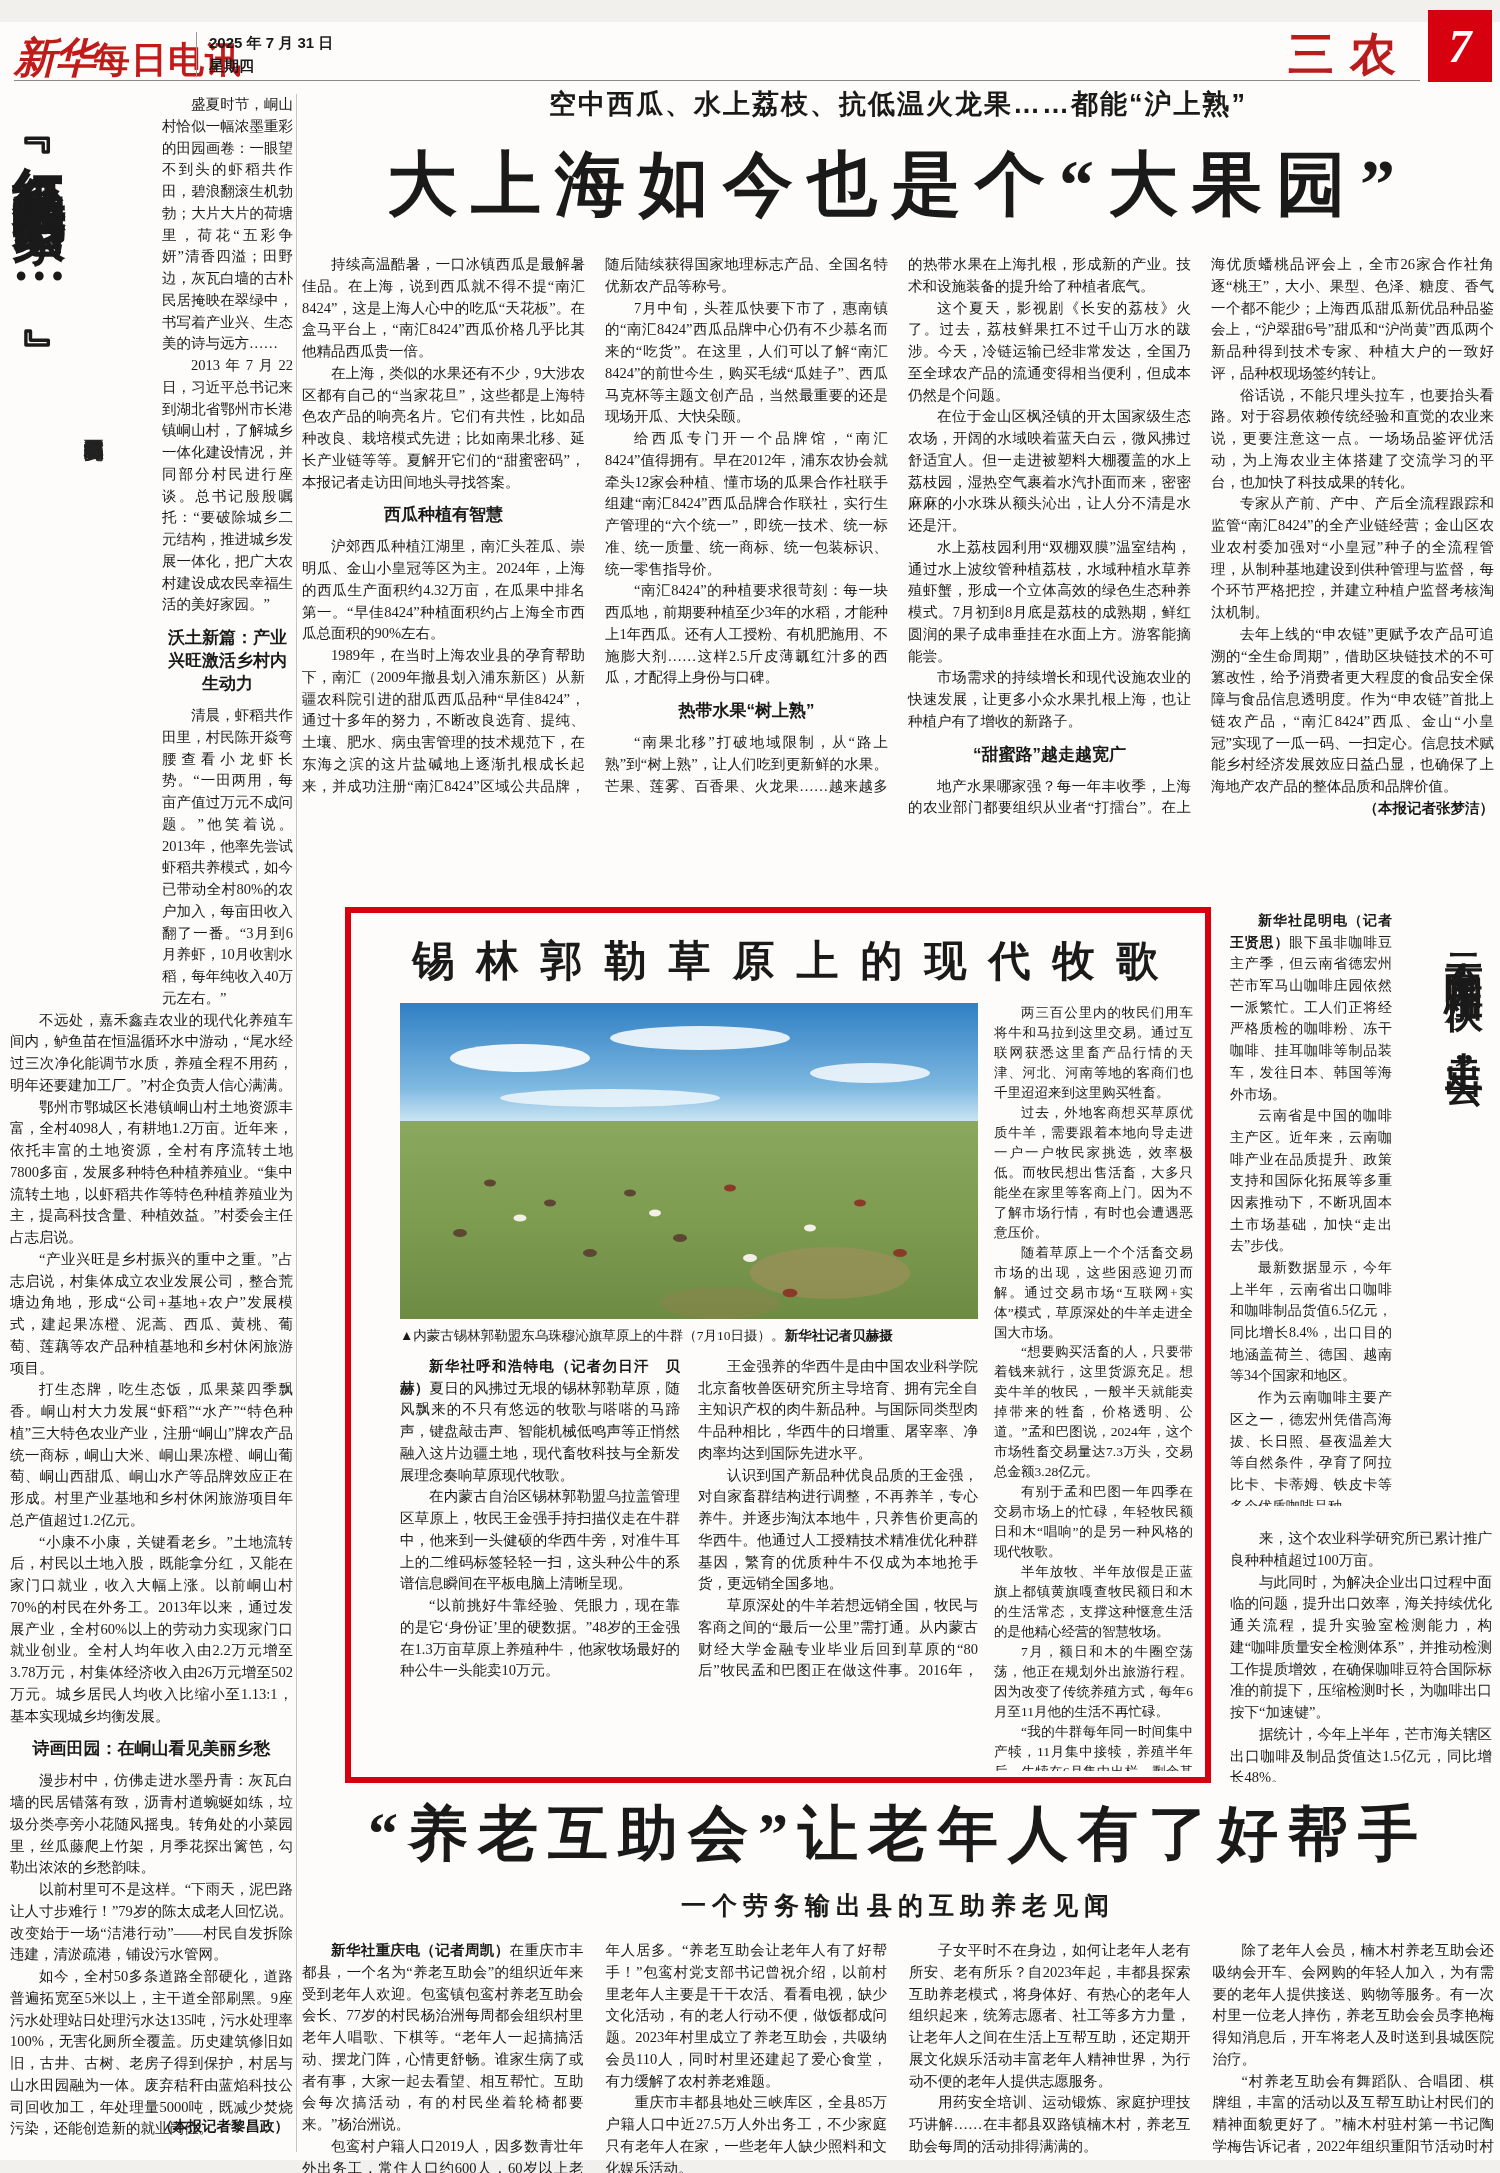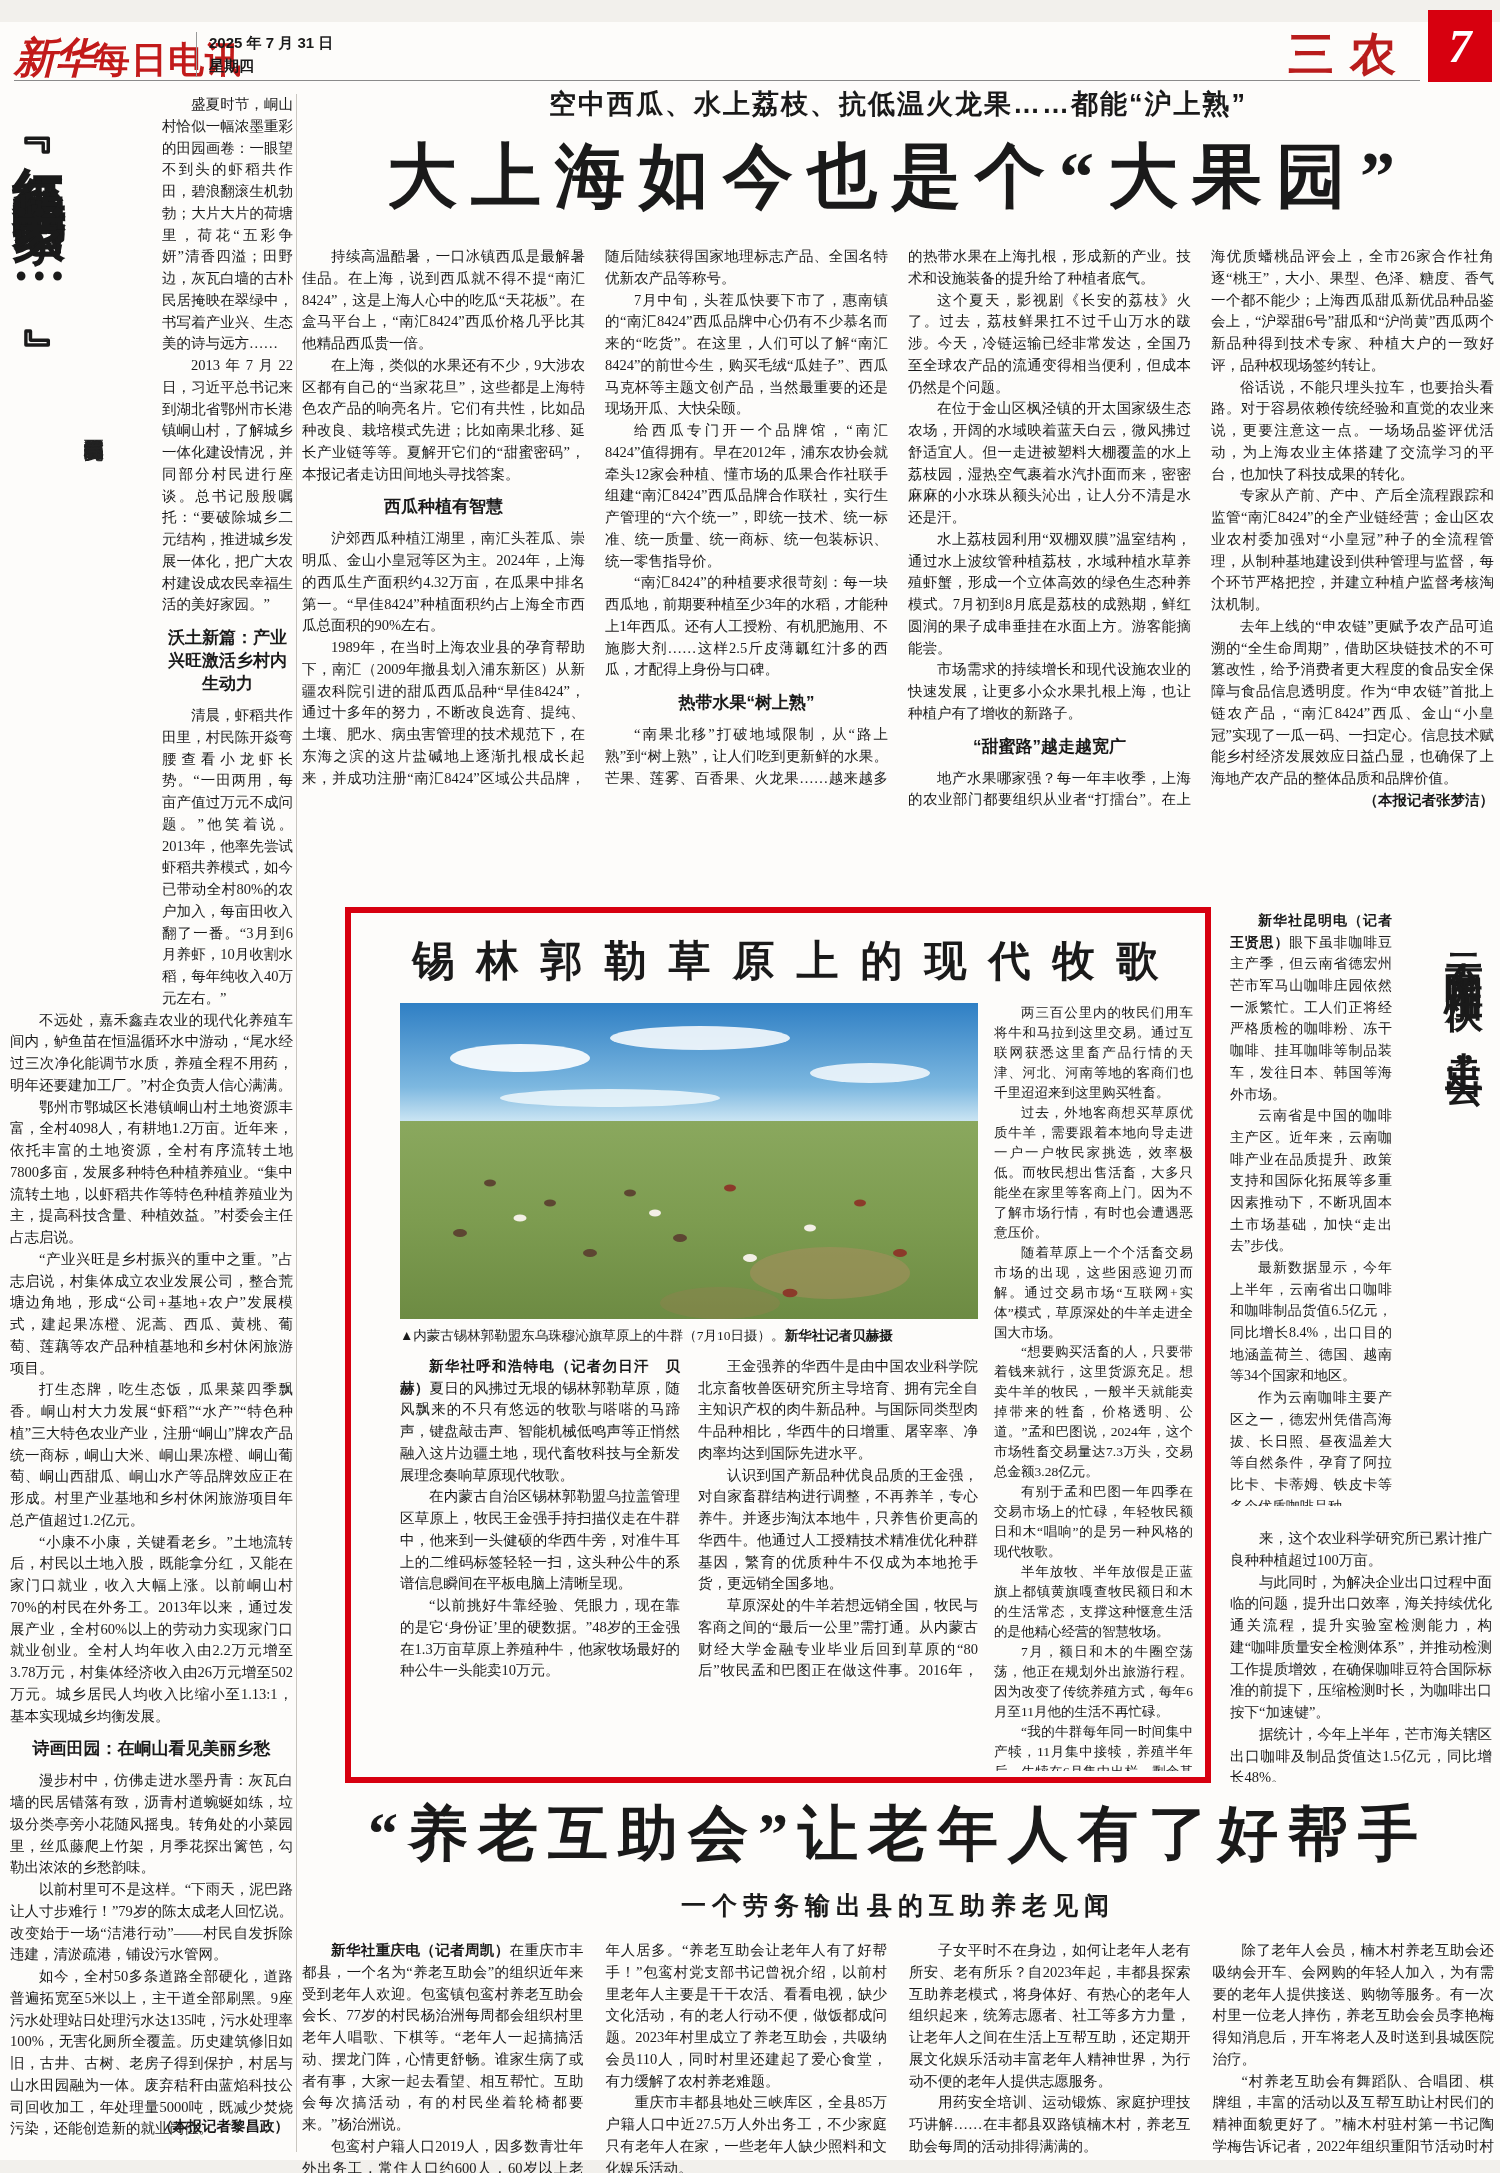--- a/index.html
+++ b/index.html
@@ -26,21 +26,21 @@
   
   .lead-art{position:absolute;left:10px;top:72px;width:283px;height:2058px;overflow:hidden;}
   .vtitle-wrap{float:left;width:152px;height:900px;display:flex;}
   .vtitle{writing-mode:vertical-rl;text-orientation:upright;font-size:54px;font-weight:bold;
           line-height:1.08;letter-spacing:4px;padding-top:26px;}
   .vsub{writing-mode:vertical-rl;text-orientation:upright;font-size:20px;line-height:1.2;
         padding-top:330px;margin-left:14px;color:#222;}
   
   .fruit{position:absolute;left:302px;top:64px;width:1192px;height:840px;}
   .kicker{text-align:center;font-size:27px;font-weight:bold;font-family:"Liberation Sans",sans-serif;letter-spacing:2px;}
-  .fruit-head{text-align:center;font-size:70px;font-weight:bold;letter-spacing:14px;margin-top:8px;white-space:nowrap;}
+  .fruit-head{text-align:center;font-size:70px;font-weight:bold;letter-spacing:14px;margin-top:16px;white-space:nowrap;}
   .fruit-body{position:relative;margin-top:22px;height:612px;column-count:4;column-gap:20px;overflow:hidden;}
   
   .redbox{position:absolute;left:345px;top:885px;width:866px;height:876px;border:6px solid #d7000f;
           background:#fdfcfa;box-sizing:border-box;padding-left:37px;}
   .herd-title{text-align:center;font-size:42px;font-weight:bold;letter-spacing:22px;margin-top:20px;white-space:nowrap;}
   .herd-row{display:flex;gap:16px;padding:14px 12px 0 12px;}
   .herd-left{width:578px;}
   .photo{width:578px;height:316px;display:block;}
   .caption{font-size:13.5px;margin-top:8px;line-height:1.4;}
   .herd-2col{margin-top:10px;height:368px;column-count:2;column-gap:18px;overflow:hidden;font-family:Liberation Serif, serif;}

